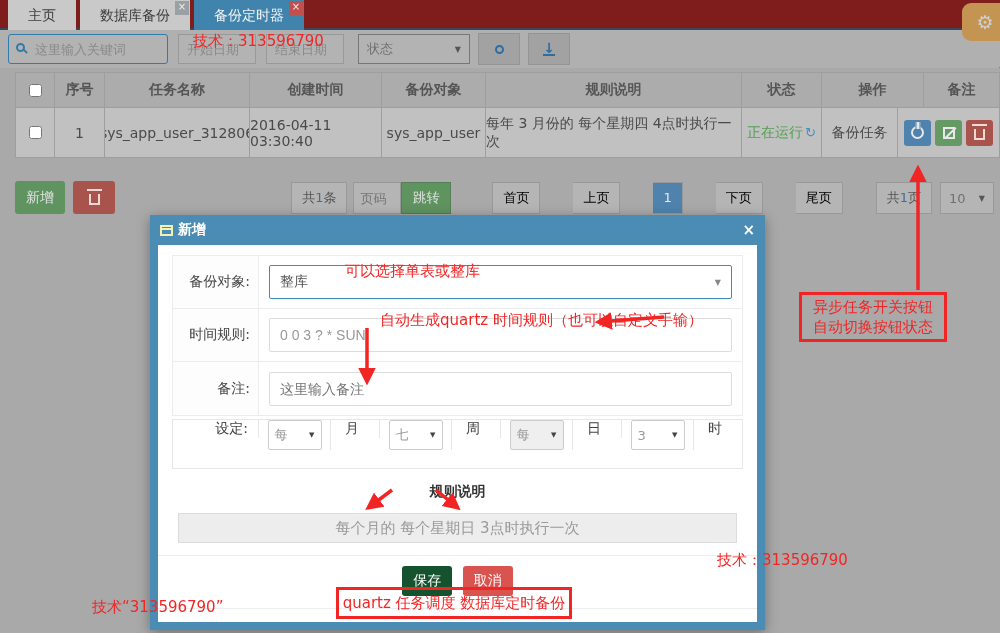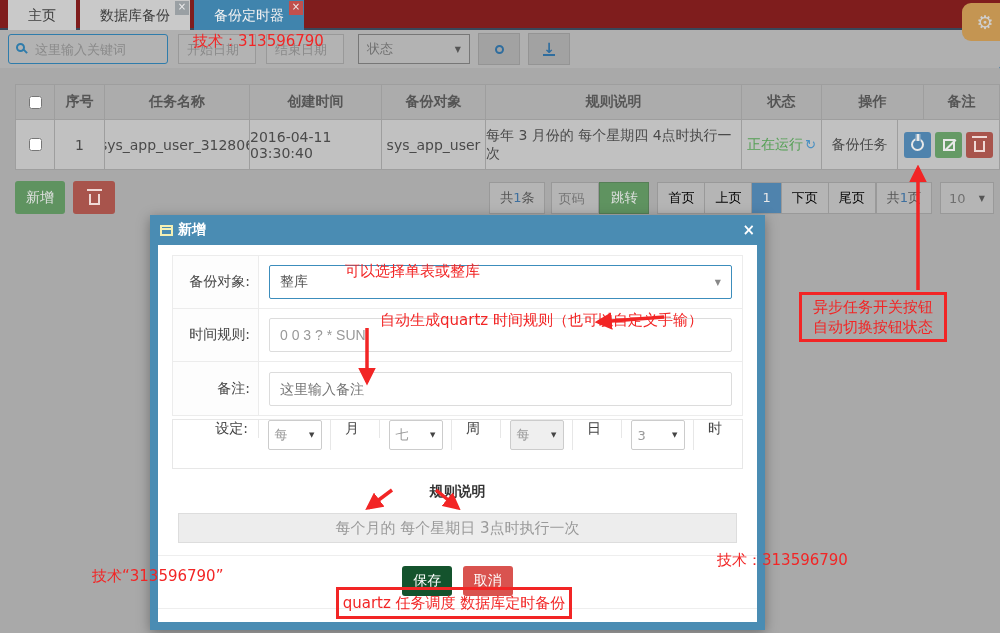--- a/index.html
+++ b/index.html
@@ -27,21 +27,21 @@
   .date { width:78px; margin-left:10px; }
   .sel { height:30px; background:#b3b3b3; border:1px solid #777; display:flex; align-items:center; justify-content:space-between; padding:0 8px; color:#707070; font-size:13px; }
   .status-sel { width:112px; margin-left:14px; }
   .caret { font-size:8px; color:#555; }
   .tool-btn { width:42px; height:32px; margin-left:8px; background:#a2a2a2; border:1px solid #949494; display:flex; align-items:center; justify-content:center; color:#2f6d9e; }
   .tool-btn .i-mag { position:static; border-color:#2f6d9e; }
   .tool-btn .i-mag::after { background:#2f6d9e; }
   .i-dl { display:inline-block; font-size:14px; line-height:12px; border-bottom:2px solid #2f6d9e; color:#2f6d9e; font-weight:bold; }
 
   
-  .grid { position:absolute; left:15px; top:84px; width:985px; }
+  .grid { position:absolute; left:15px; top:72px; width:985px; }
   .g-head, .g-row { display:flex; }
   .g-head { height:36px; background:#acacac; }
   .g-row { height:50px; background:#c1c1c1; }
   .gc { border-right:1px solid #9e9e9e; border-bottom:1px solid #9e9e9e; display:flex; align-items:center; justify-content:center; color:#4a4a4a; overflow:hidden; }
   .g-head .gc { border-top:1px solid #9e9e9e; font-weight:bold; color:#555; }
   .gc:first-child { border-left:1px solid #9e9e9e; }
   .c-cb{width:40px;} .c-idx{width:50px;} .c-name{width:145px;} .c-time{width:132px;} .c-tgt{width:104px;} .c-rule{width:256px;} .c-st{width:80px;} .c-rmk{width:76px;} .c-op{width:102px;}
   .status-run { color:#55a055; }
   .spin { color:#4a90c2; font-size:13px; margin-left:2px; }
   .abtn { width:27px; height:26px; border-radius:3px; display:flex; align-items:center; justify-content:center; margin:0 2px; }
@@ -54,21 +54,21 @@
   .i-pencil::after { content:""; position:absolute; left:-2px; top:3px; width:15px; height:2px; background:#e8e8e8; transform:rotate(-45deg); }
   .i-trash { position:relative; width:11px; height:11px; border:2px solid #efd9d6; border-top:none; display:inline-block; margin-top:4px; }
   .i-trash::before { content:""; position:absolute; left:-4px; top:-5px; width:15px; height:2px; background:#efd9d6; }
 
   
   .list-actions { position:absolute; left:15px; top:181px; display:flex; }
   .btn { border:none; border-radius:3px; color:#e2e2e2; font-size:14px; text-align:center; }
   .btn-add { width:50px; height:33px; background:#5f9360; }
   .btn-delsel { width:42px; height:33px; background:#a8544c; margin-left:8px; display:flex; align-items:center; justify-content:center; }
   .pagination { position:absolute; right:6px; top:182px; height:32px; display:flex; align-items:center; font-size:13px; }
-  .pg-box { height:32px; line-height:30px; padding:0 10px; background:#b5b5b5; border:1px solid #999; color:#555; }
+  .pg-box { height:32px; line-height:30px; padding:0 10px; background:#b5b5b5; border:1px solid #999; color:#555;margin-left:33px; }
   .pg-btn { color:#000000; border-left:none; }
   .pg-btn.first { border-left:1px solid #999; }
   .pg-cur { background:#4f83ad; color:#e8e8e8; border-left:none; }
   .pg-num { color:#3d6f9e; }
   .pg-input { width:48px; height:32px; border:1px solid #999; background:#b5b5b5; color:#888; padding:0 6px; font-size:13px; margin-left:6px; }
   .pg-jump { width:50px; height:32px; background:#5f9360; color:#e2e2e2; border:1px solid #567f57; margin-right:8px; }
   .pg-total { margin-right:0; }
   .pg-size { width:54px; height:32px; margin-left:8px; background:#b5b5b5; border:1px solid #999; color:#707070; }
 
   
@@ -299,16 +299,16 @@
   </div>
 
   <div class="ann" style="left:193px; top:32px;">技术：313596790</div>
   <div class="ann" style="left:345px; top:262px;">可以选择单表或整库</div>
   <div class="ann" style="left:380px; top:311px;">自动生成quartz 时间规则（也可以自定义手输）</div>
   <div class="ann ann-box" style="left:799px; top:292px; width:148px; padding:2px 4px; line-height:20px;">
     <div>异步任务开关按钮</div>
     <div>自动切换按钮状态</div>
   </div>
   <div class="ann" style="left:717px; top:551px;">技术：313596790</div>
-  <div class="ann" style="left:92px; top:567px;text-align:right;">技术“313596790”</div>
+  <div class="ann" style="left:92px; top:598px;text-align:right;">技术“313596790”</div>
   <div class="ann ann-box" style="left:336px; top:587px; width:236px; height:32px; line-height:27px;">quartz 任务调度 数据库定时备份</div>
 
 </div>
 
 </body></html>

